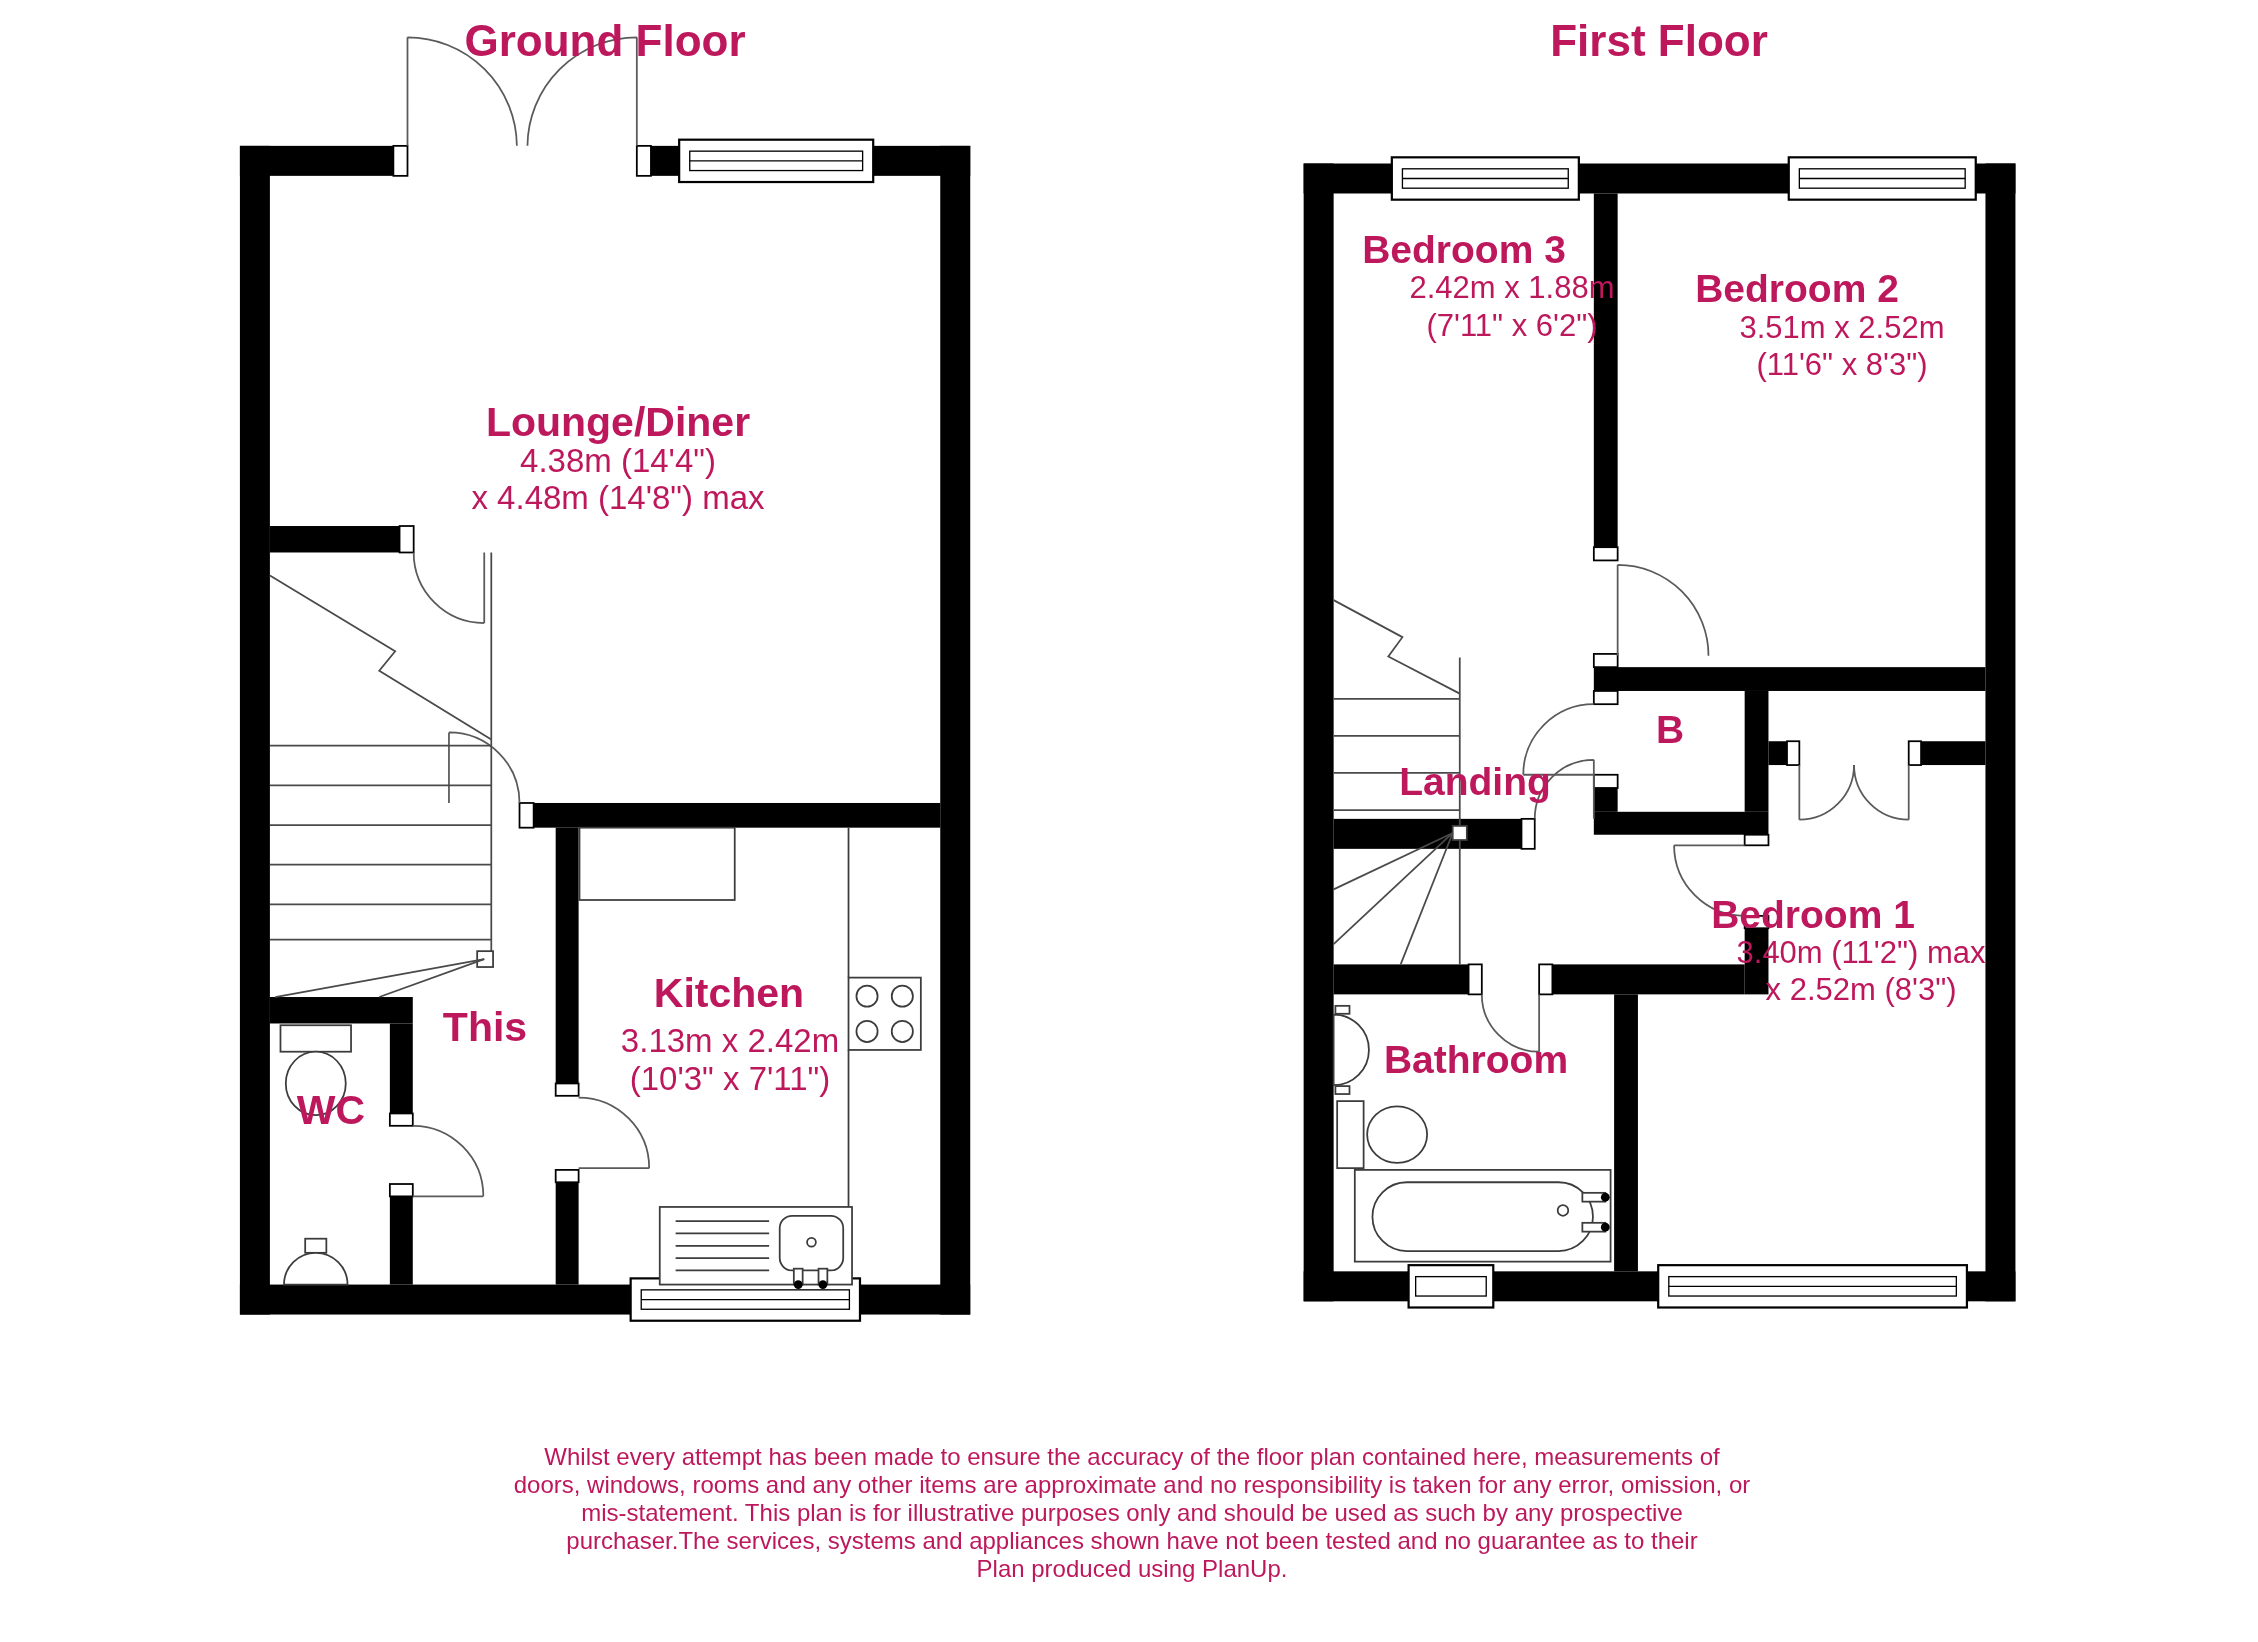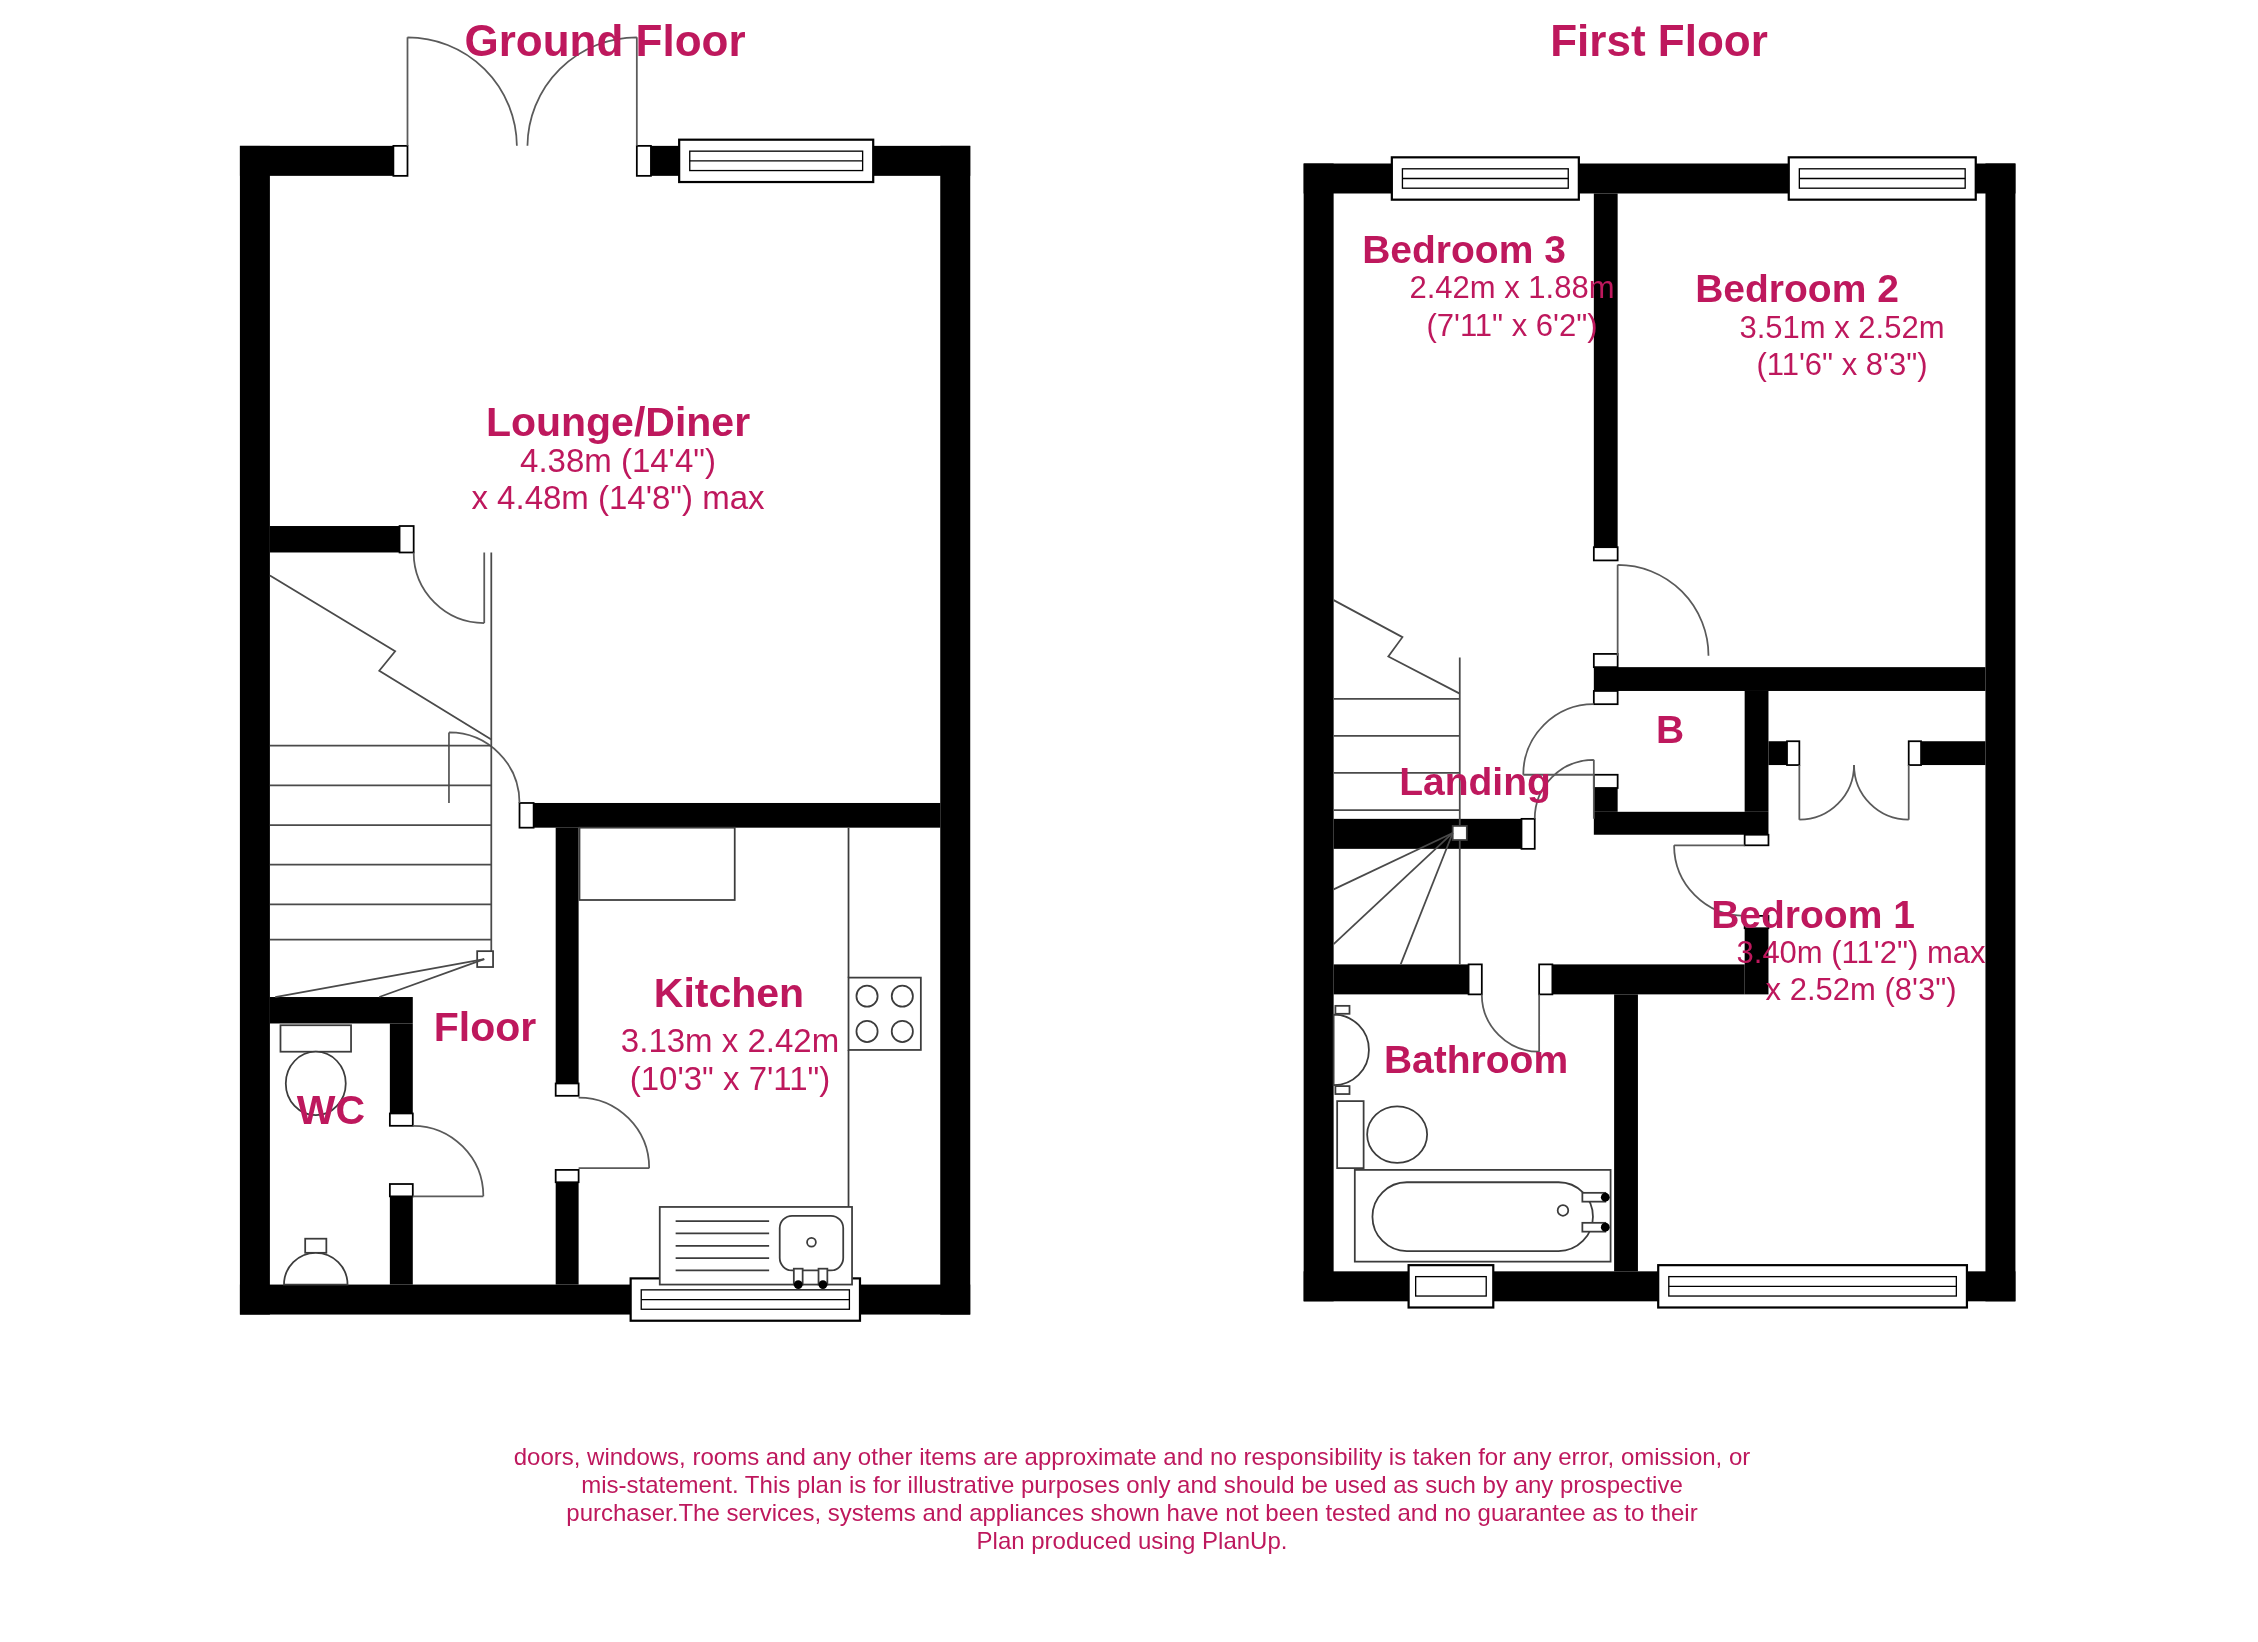--- a/index.html
+++ b/index.html
@@ -255,40 +255,41 @@
   <div class="label plan-title" style="left:1659px;top:41px">First Floor</div>
 
   <div class="label room-name" style="left:618px;top:422px">Lounge/Diner</div>
   <div class="label room-dim" style="left:618px;top:461px">4.38m (14'4")</div>
   <div class="label room-dim" style="left:618px;top:498px">x 4.48m (14'8") max</div>
 
   <div class="label room-name" style="left:729px;top:993px">Kitchen</div>
   <div class="label room-dim" style="left:730px;top:1041px">3.13m x 2.42m</div>
   <div class="label room-dim" style="left:730px;top:1079px">(10'3" x 7'11")</div>
 
-  <div class="label room-name" style="left:485px;top:1027px">Floor</div>
+  <div class="label room-name" style="left:485px;top:1027px">This</div>
   <div class="label room-name" style="left:331px;top:1110px">WC</div>
 
   <div class="label room-name-sm" style="left:1464px;top:250px">Bedroom 3</div>
   <div class="label room-dim-sm" style="left:1464px;top:288px">2.42m x 1.88m</div>
   <div class="label room-dim-sm" style="left:1464px;top:326px">(7'11" x 6'2")</div>
 
   <div class="label room-name-sm" style="left:1797px;top:289px">Bedroom 2</div>
   <div class="label room-dim-sm" style="left:1794px;top:328px">3.51m x 2.52m</div>
   <div class="label room-dim-sm" style="left:1794px;top:365px">(11'6" x 8'3")</div>
 
   <div class="label room-name-sm" style="left:1475px;top:782px">Landing</div>
   <div class="label room-name-sm" style="left:1670px;top:730px">B</div>
   <div class="label room-name-sm" style="left:1476px;top:1060px">Bathroom</div>
 
   <div class="label room-name-sm" style="left:1813px;top:915px">Bedroom 1</div>
   <div class="label room-dim-sm" style="left:1813px;top:953px">3.40m (11'2") max</div>
   <div class="label room-dim-sm" style="left:1813px;top:990px">x 2.52m (8'3")</div>
 
   <div id="disclaimer">
+    <div>Whilst every attempt has been made to ensure the accuracy of the floor plan contained here, measurements of</div>
     <div>doors, windows, rooms and any other items are approximate and no responsibility is taken for any error, omission, or</div>
     <div>mis-statement. This plan is for illustrative purposes only and should be used as such by any prospective</div>
     <div>purchaser.The services, systems and appliances shown have not been tested and no guarantee as to their</div>
     <div>Plan produced using PlanUp.</div>
   </div>
 
 </div>
 
 
 </body></html>

